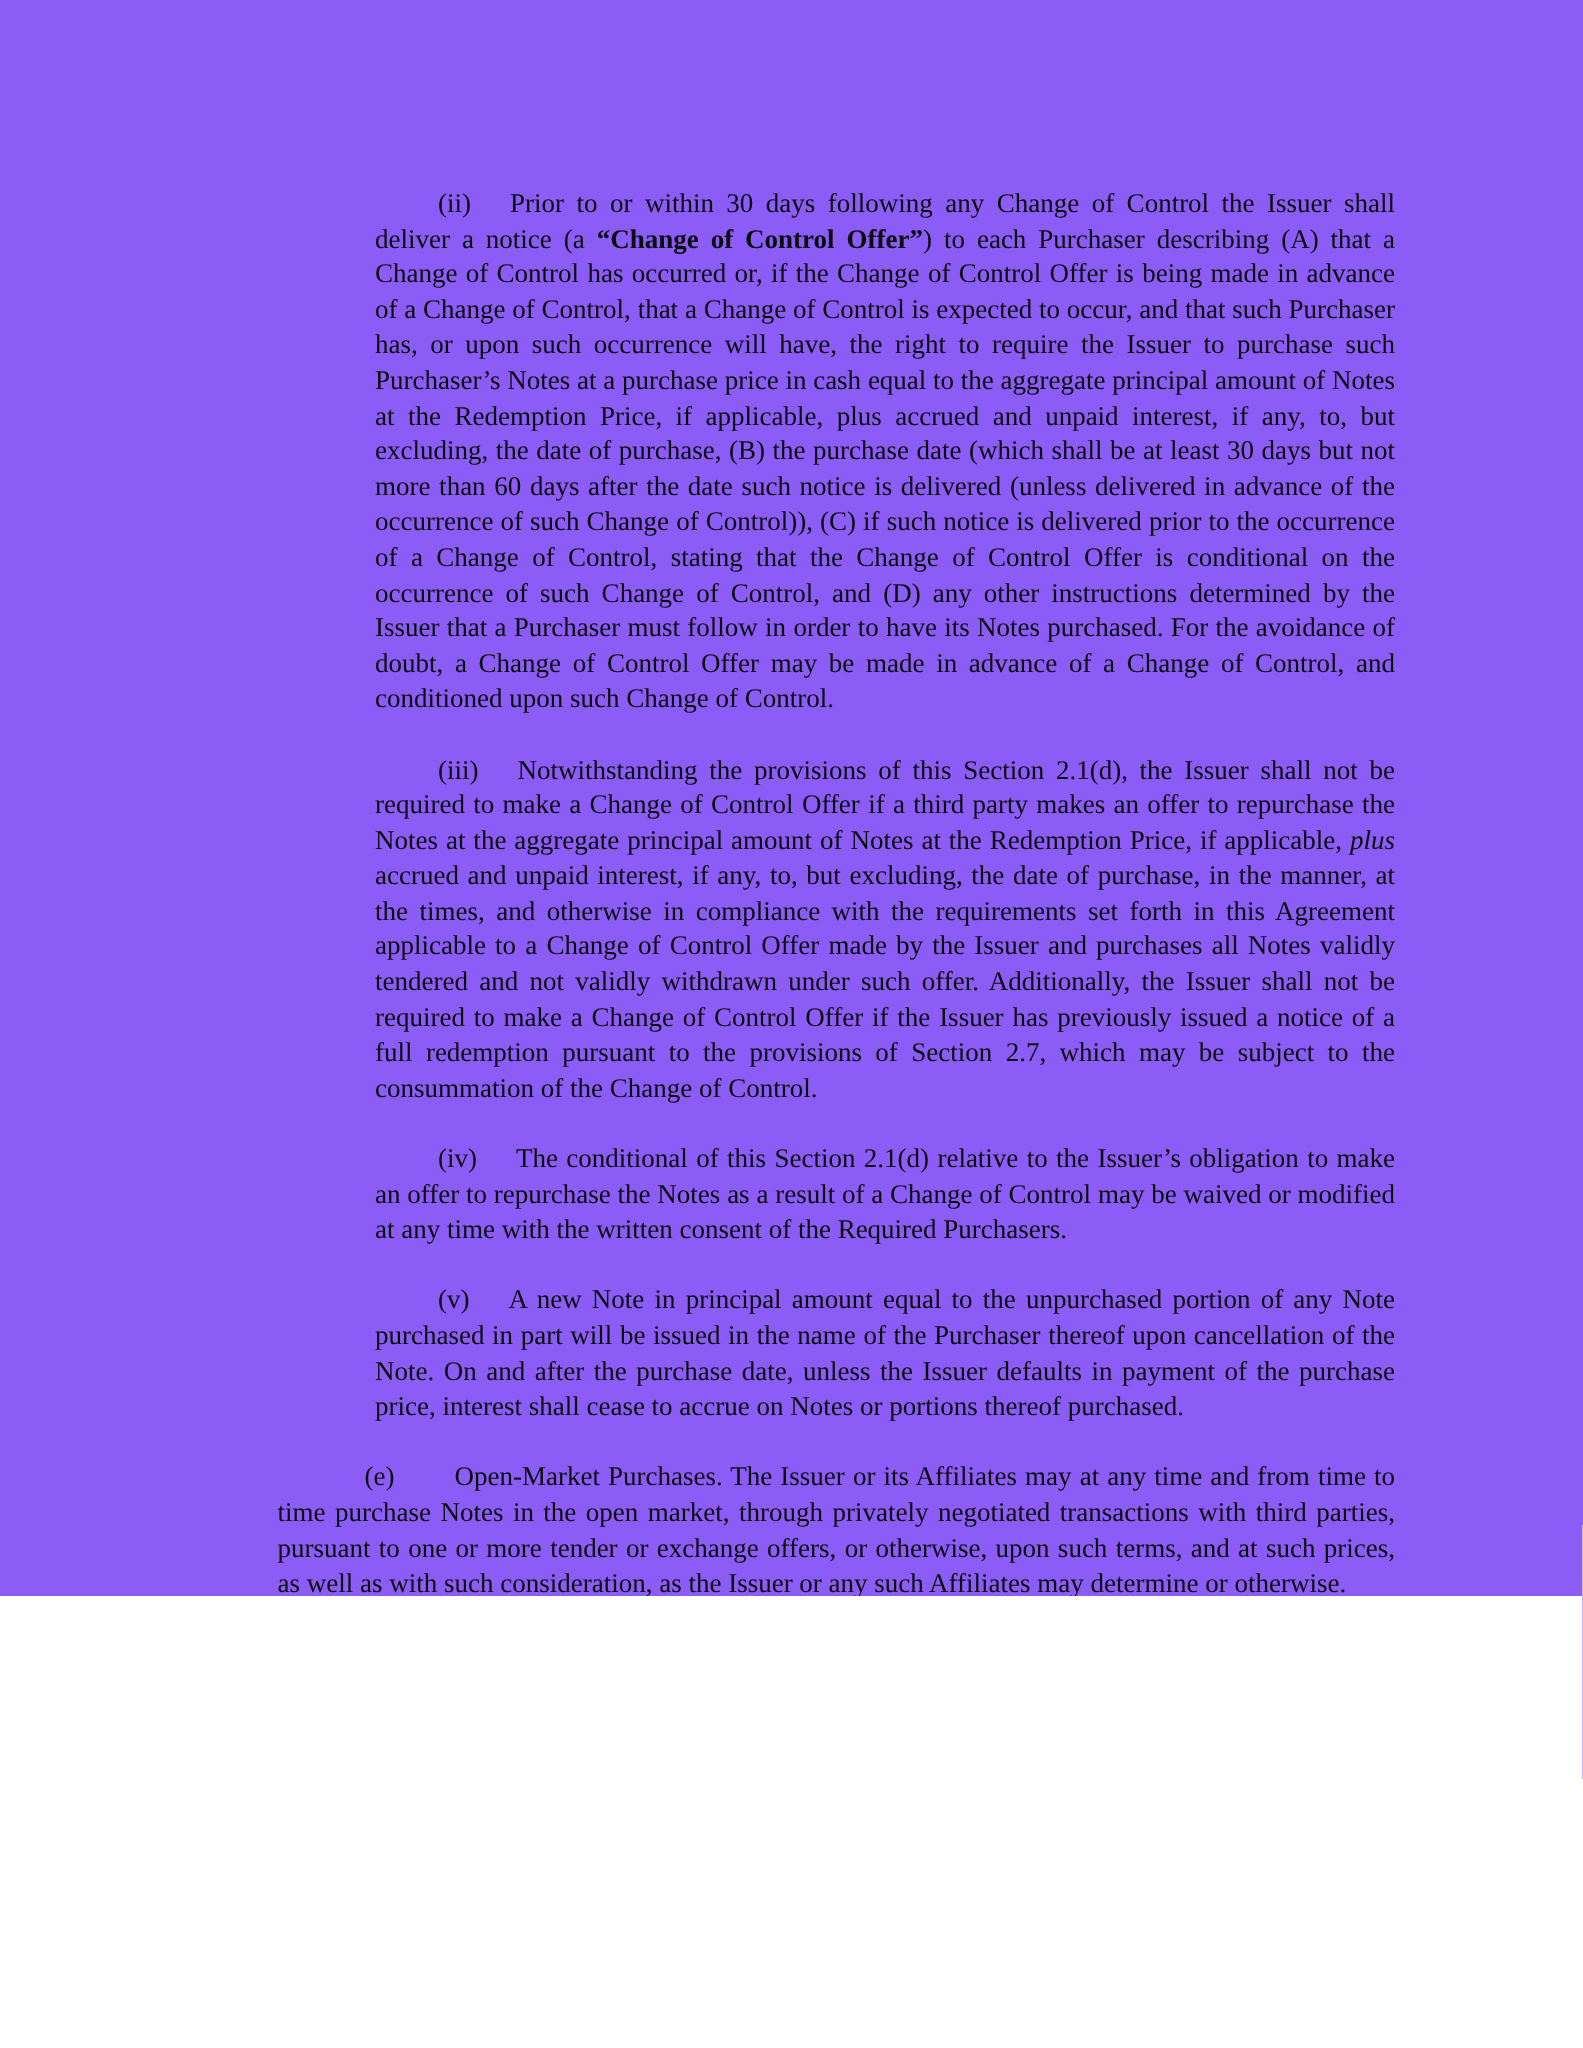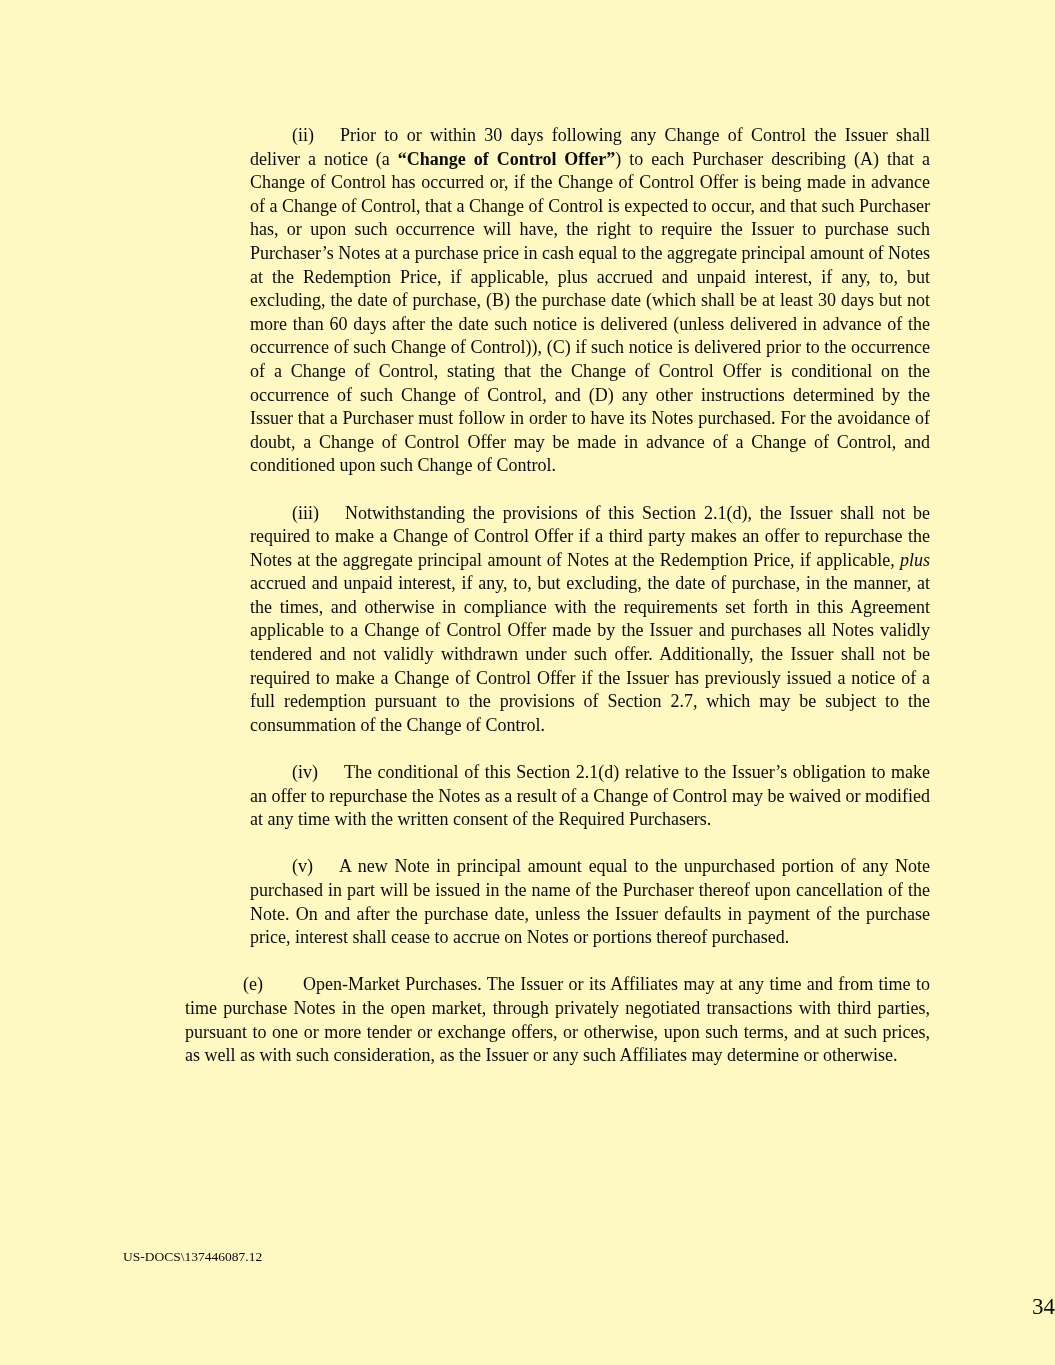--- a/index.html
+++ b/index.html
@@ -3,22 +3,22 @@
 <meta charset="utf-8">
 <style>
   html, body {
     margin: 0;
     padding: 0;
     background: #ffffff;
   }
   .page {
     position: relative;
     width: 1055px;
-    height: 1365px;
-    background: #fef9c3;
+    height: 1064px;
+    background: #8b5cf6;
     font-family: "Liberation Serif", "DejaVu Serif", serif;
     font-size: 18px;
     line-height: 23.6px;
     color: #0b0b0b;
     overflow: hidden;
   }
   .body-block {
     position: absolute;
     left: 185px;
     top: 124px;

